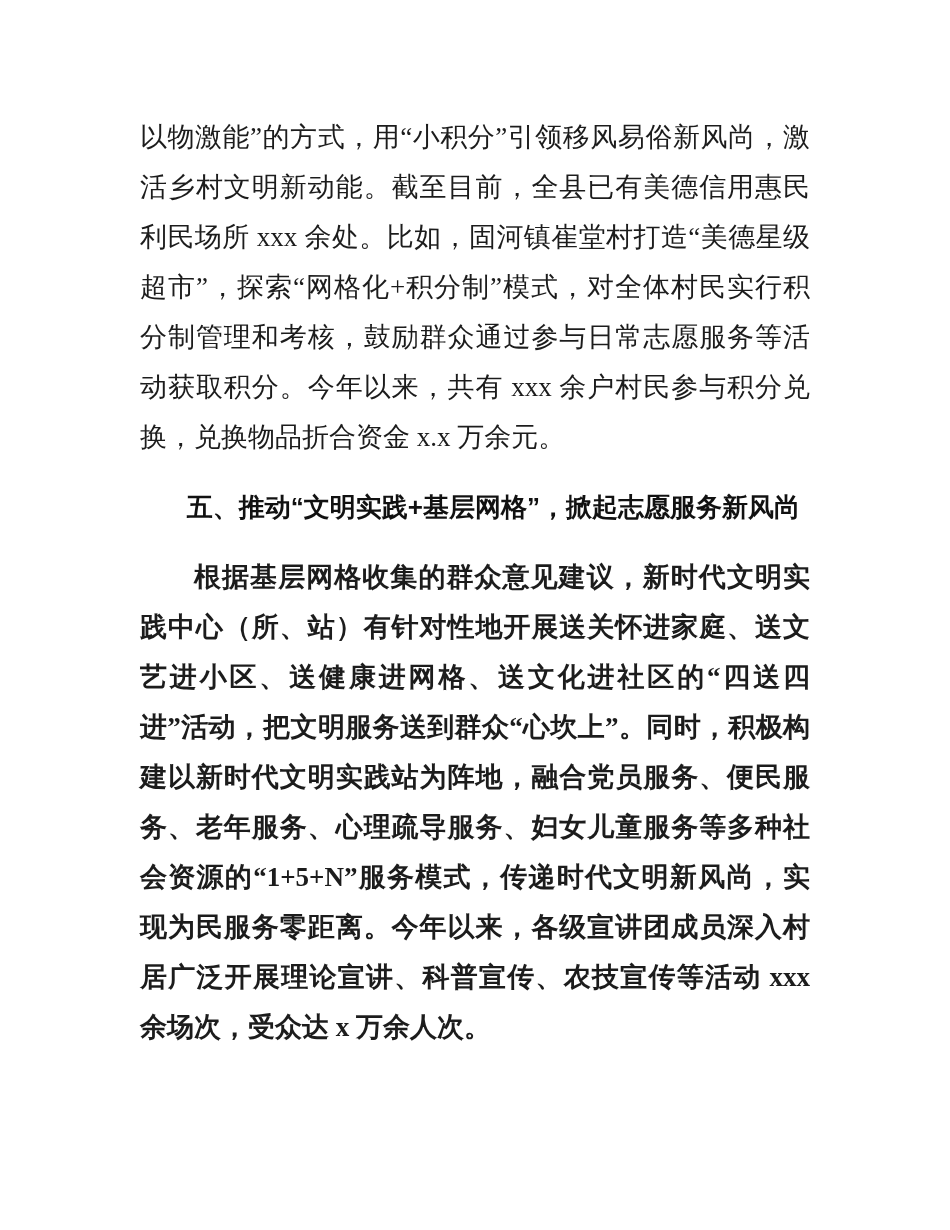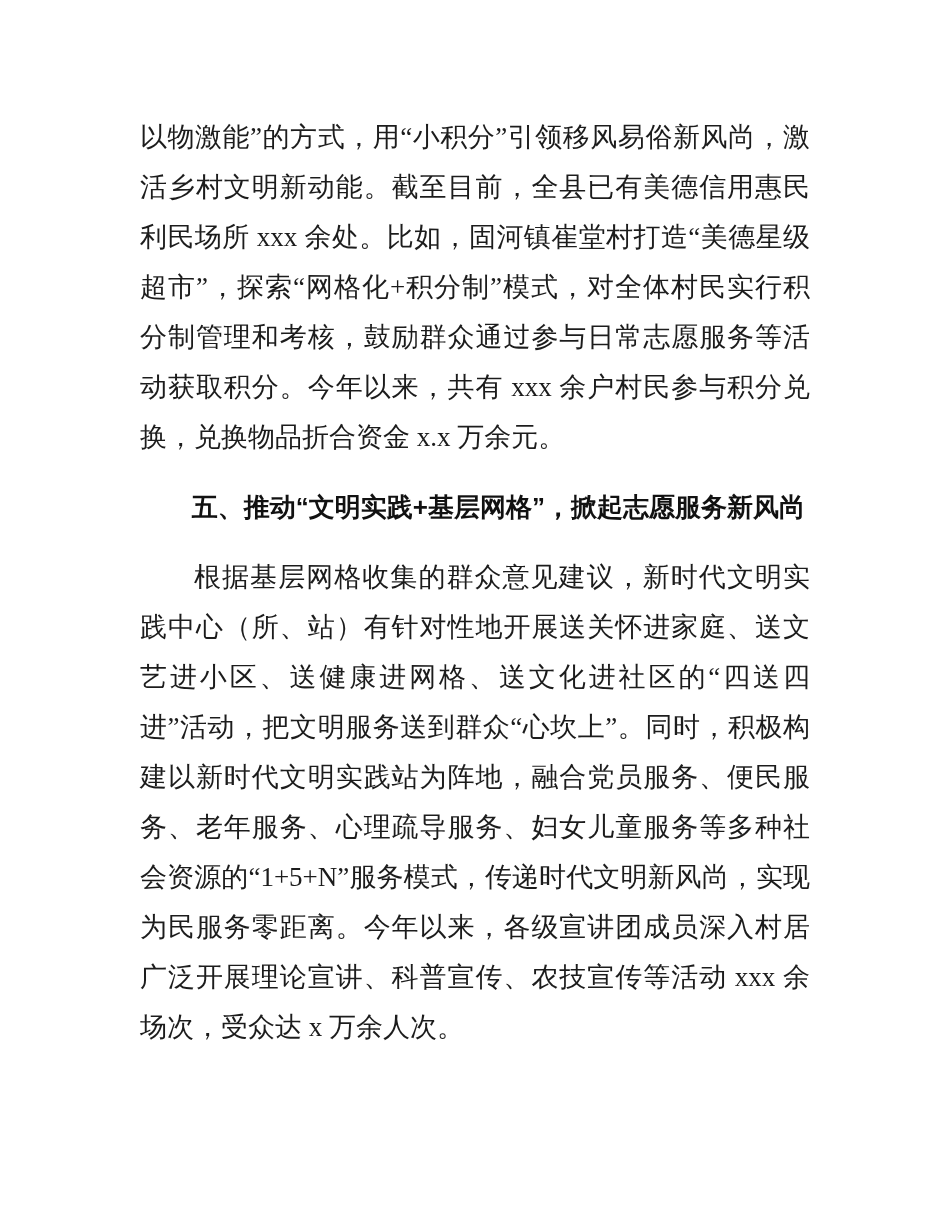--- a/index.html
+++ b/index.html
@@ -21,31 +21,31 @@
   }
   .body-para {
     margin: 0;
     font-size: 27px;
     line-height: 50px;
     text-align: justify;
     word-break: break-all;
   }
   .body-para.indented {
     text-indent: 2em;
+    font-weight: bold;
   }
   .section-heading {
     margin: 20px 0;
     font-family: "Liberation Sans", "DejaVu Sans", sans-serif;
     font-weight: 700;
     font-size: 26px;
     line-height: 50px;
     text-indent: 1.8em;
     white-space: nowrap;
     color: #111111;
-    text-align: center;
   }
 </style>
 </head>
 <body>
 
 <div class="page">
   <p class="body-para">以物激能”的方式，用“小积分”引领移风易俗新风尚，激活乡村文明新动能。截至目前，全县已有美德信用惠民利民场所 xxx 余处。比如，固河镇崔堂村打造“美德星级超市”，探索“网格化+积分制”模式，对全体村民实行积分制管理和考核，鼓励群众通过参与日常志愿服务等活动获取积分。今年以来，共有 xxx 余户村民参与积分兑换，兑换物品折合资金 x.x 万余元。</p>
 
   <h2 class="section-heading">五、推动“文明实践+基层网格”，掀起志愿服务新风尚</h2>
 

